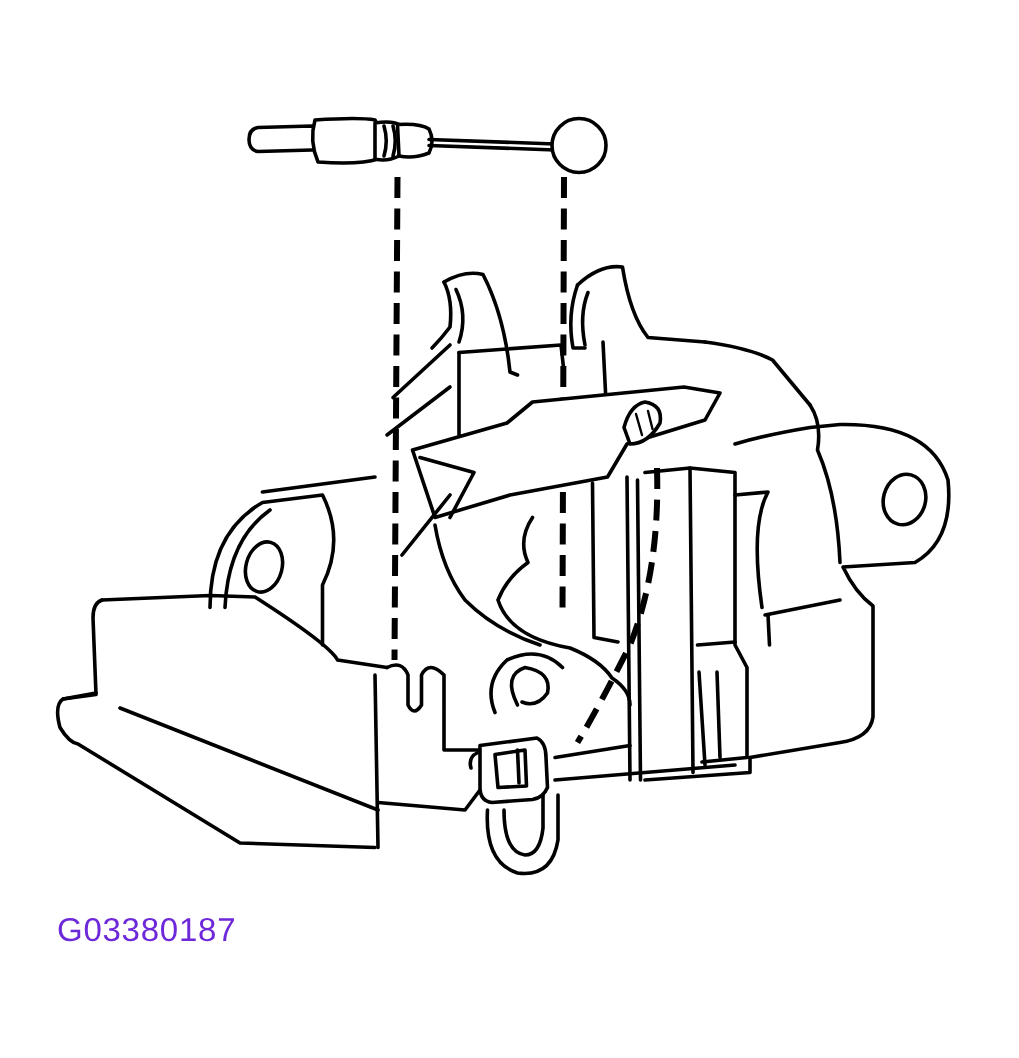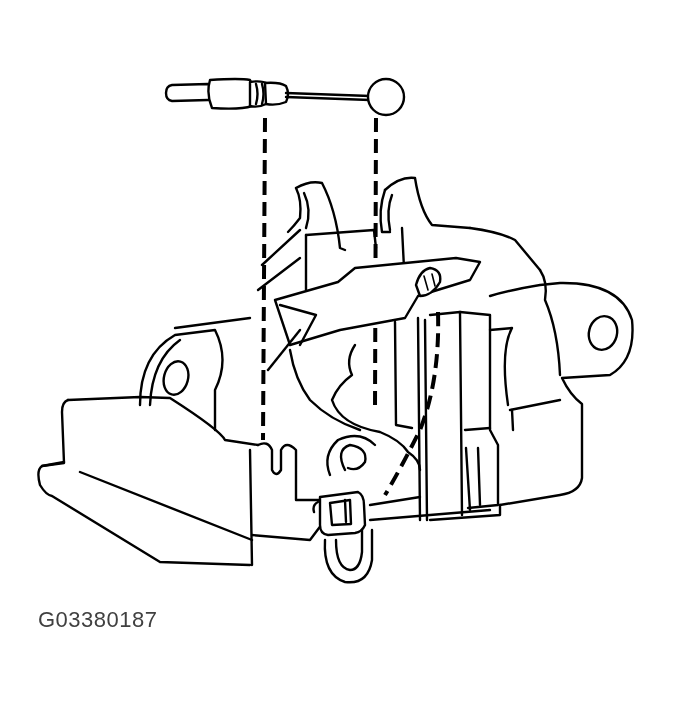--- a/index.html
+++ b/index.html
@@ -1,18 +1,18 @@
 <!DOCTYPE html>
 <html><head>
 <meta charset="utf-8">
 <style>
   html, body { margin: 0; padding: 0; background: #ffffff; }
   body { width: 679px; height: 705px; position: relative; overflow: hidden; font-family: "Liberation Sans", sans-serif; }
   #drawing { position: absolute; left: 0; top: 0; width: 679px; height: 705px; }
-  #caption { position: absolute; left: 38px; top: 607px; font-family: "Liberation Sans", sans-serif; font-size: 22px; font-weight: normal; color: #404040; letter-spacing: 0.5px; }
+  #caption { position: absolute; left: 38px; top: 607px; font-family: "Liberation Sans", sans-serif; font-size: 22px; font-weight: normal; color: #6d28d9; letter-spacing: 0.5px; }
   svg .ln { fill: none; stroke: #000; stroke-width: 2.4; stroke-linejoin: round; stroke-linecap: round; }
   svg .thin { fill: none; stroke: #000; stroke-width: 1.6; stroke-linejoin: round; stroke-linecap: round; }
   svg .fillw { fill: #fff; stroke: #000; stroke-width: 2.4; stroke-linejoin: round; }
   svg .dash { fill: none; stroke: #000; stroke-width: 4; stroke-dasharray: 14 7; }
 </style>
 </head>
 <body>
 
 <svg id="drawing" viewBox="0 0 679 705" xmlns="http://www.w3.org/2000/svg">
 

